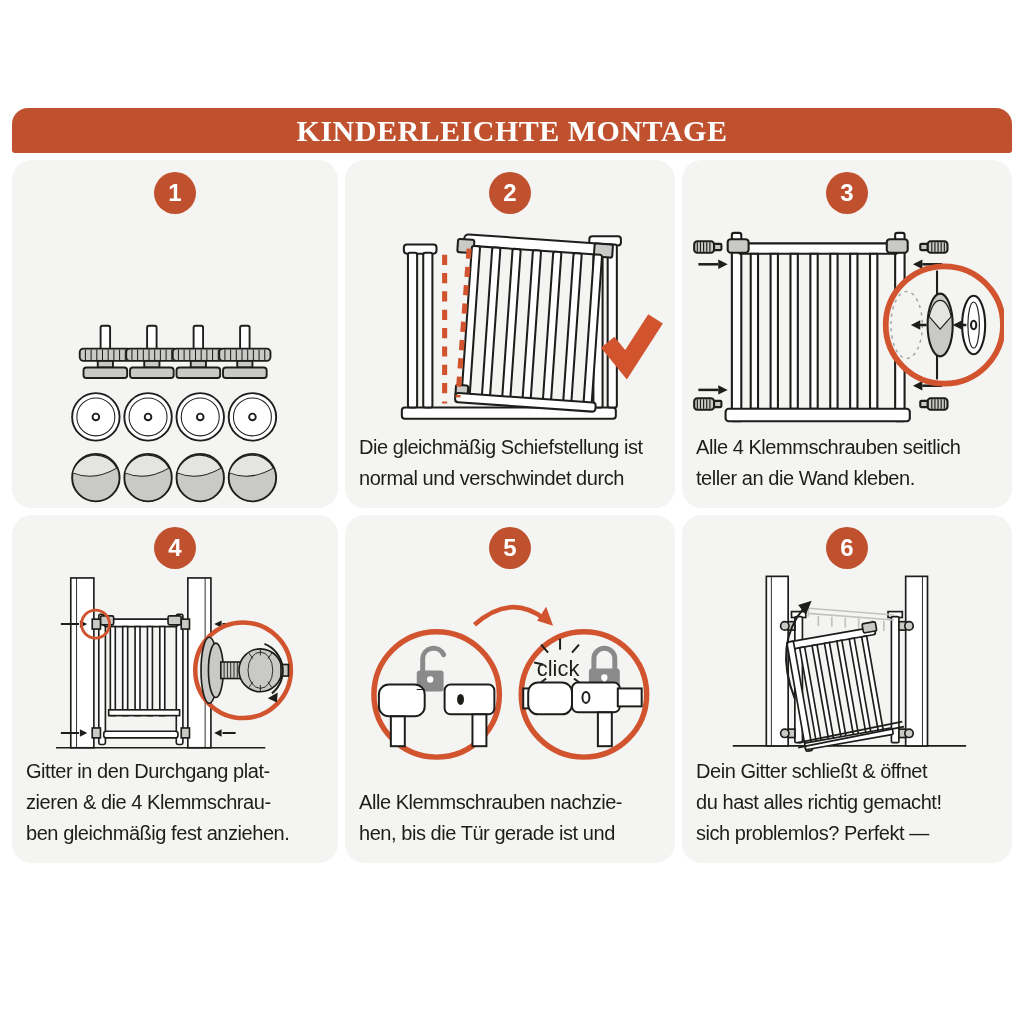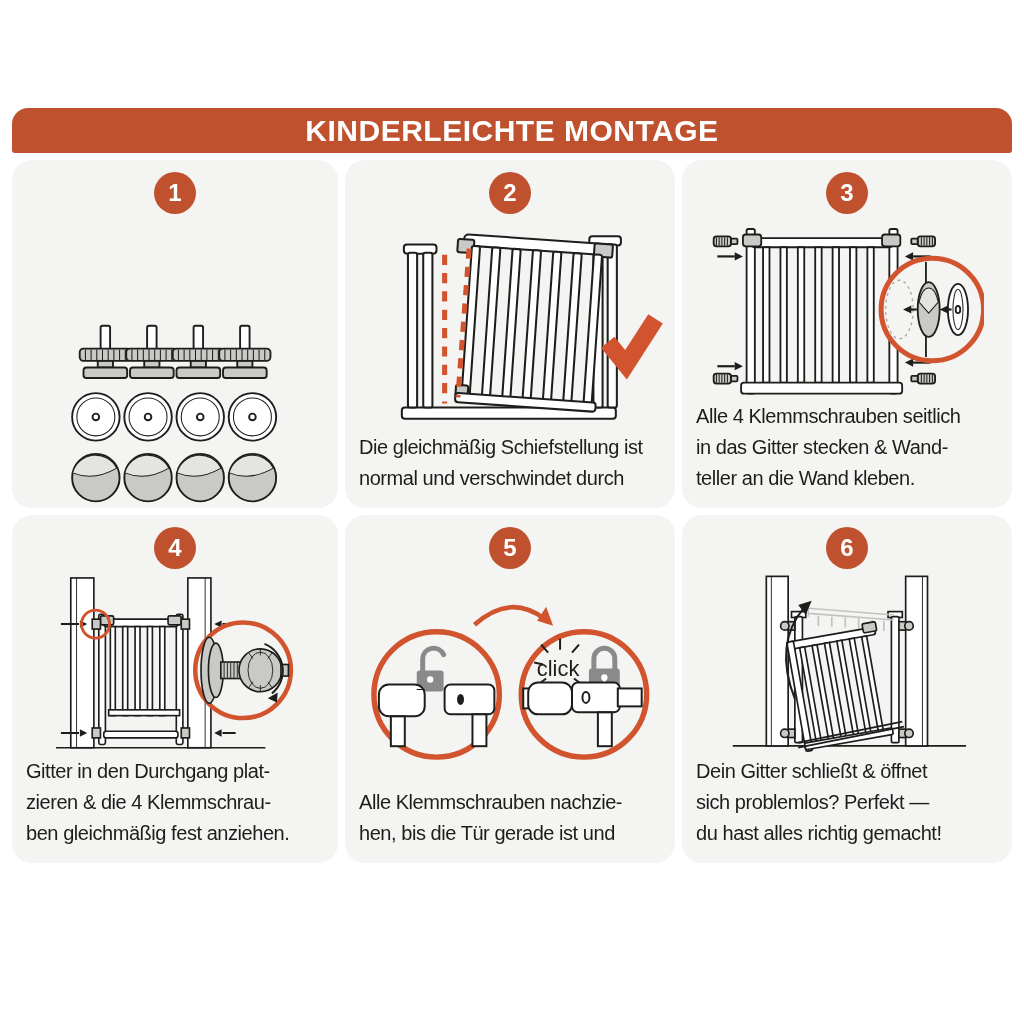--- a/index.html
+++ b/index.html
@@ -8,21 +8,21 @@
     --part-gray:#c9c9c7; --part-light:#e4e4e2; --lock-gray:#8a8a8a; --ghost:#c2c2c0;
   }
   html,body{margin:0;padding:0;}
   body{
     width:1024px;height:1024px;position:relative;background:#ffffff;
     font-family:"Liberation Sans", sans-serif; color:var(--ink); overflow:hidden;
   }
   .banner{
     position:absolute;left:12px;top:108px;width:1000px;height:45px;
     background:var(--accent);border-radius:16px 16px 3px 3px;
-    display:flex;align-items:center;justify-content:center;
+    display:flex;align-items:center;justify-content:center;font-family:Liberation Serif, serif;
   }
   .banner h1{margin:0;color:#fff;font-size:30px;font-weight:700;letter-spacing:.5px;}
   .grid{
     position:absolute;left:12px;top:160px;width:1000px;
     display:grid;grid-template-columns:326px 330px 330px;grid-template-rows:348px 348px;gap:7px;
   }
   .panel{
     background:var(--panel-bg);border-radius:20px;
     display:flex;flex-direction:column;align-items:center;overflow:hidden;
   }
@@ -192,21 +192,20 @@
           <ellipse cx="271" cy="100" rx="2.5" ry="4" class="ow" stroke-width="1.2"></ellipse>
           <path class="o24" d="M226 100 h-7"></path>
             <polygon class="ink" points="211,100 220,95.5 220,104.5"></polygon>
           <path class="o24" d="M264 100 h-4"></path>
             <polygon class="ink" points="251,100 260,95.5 260,104.5"></polygon>
         </g>
       </svg>
     </div>
     <p class="cap">
       <span>Alle 4 Klemmschrauben seitlich</span>
-      <span>in das Gitter stecken &amp; Wand-</span>
       <span>teller an die Wand kleben.</span>
     </p>
   </section>
 
   <section class="panel">
     <div class="badge">4</div>
     <div class="art">
       <svg viewBox="0 0 300 222" preserveAspectRatio="xMidYMid meet">
         <path class="o" d="M6 212 H260"></path>
         <rect x="24" y="6" width="28" height="206" class="ow"></rect>
@@ -347,18 +346,18 @@
             <rect x="189" y="71" width="6" height="116" class="ow"></rect>
           <rect x="100" y="184" width="106" height="8" rx="2" class="ow"></rect>
         </g>
         <path class="o" d="M92 208 L218 183 M92 202 L216 177"></path>
         <path class="o24" d="M88 150 Q62 84 100 40" fill="none"></path>
         <polygon class="ink" points="108,33 92,38 101,50"></polygon>
       </svg>
     </div>
     <p class="cap">
       <span>Dein Gitter schließt &amp; öffnet</span>
+      <span>du hast alles richtig gemacht!</span>
       <span>sich problemlos? Perfekt —</span>
-      <span>du hast alles richtig gemacht!</span>
     </p>
   </section>
 
 </main>
 
 </body></html>

